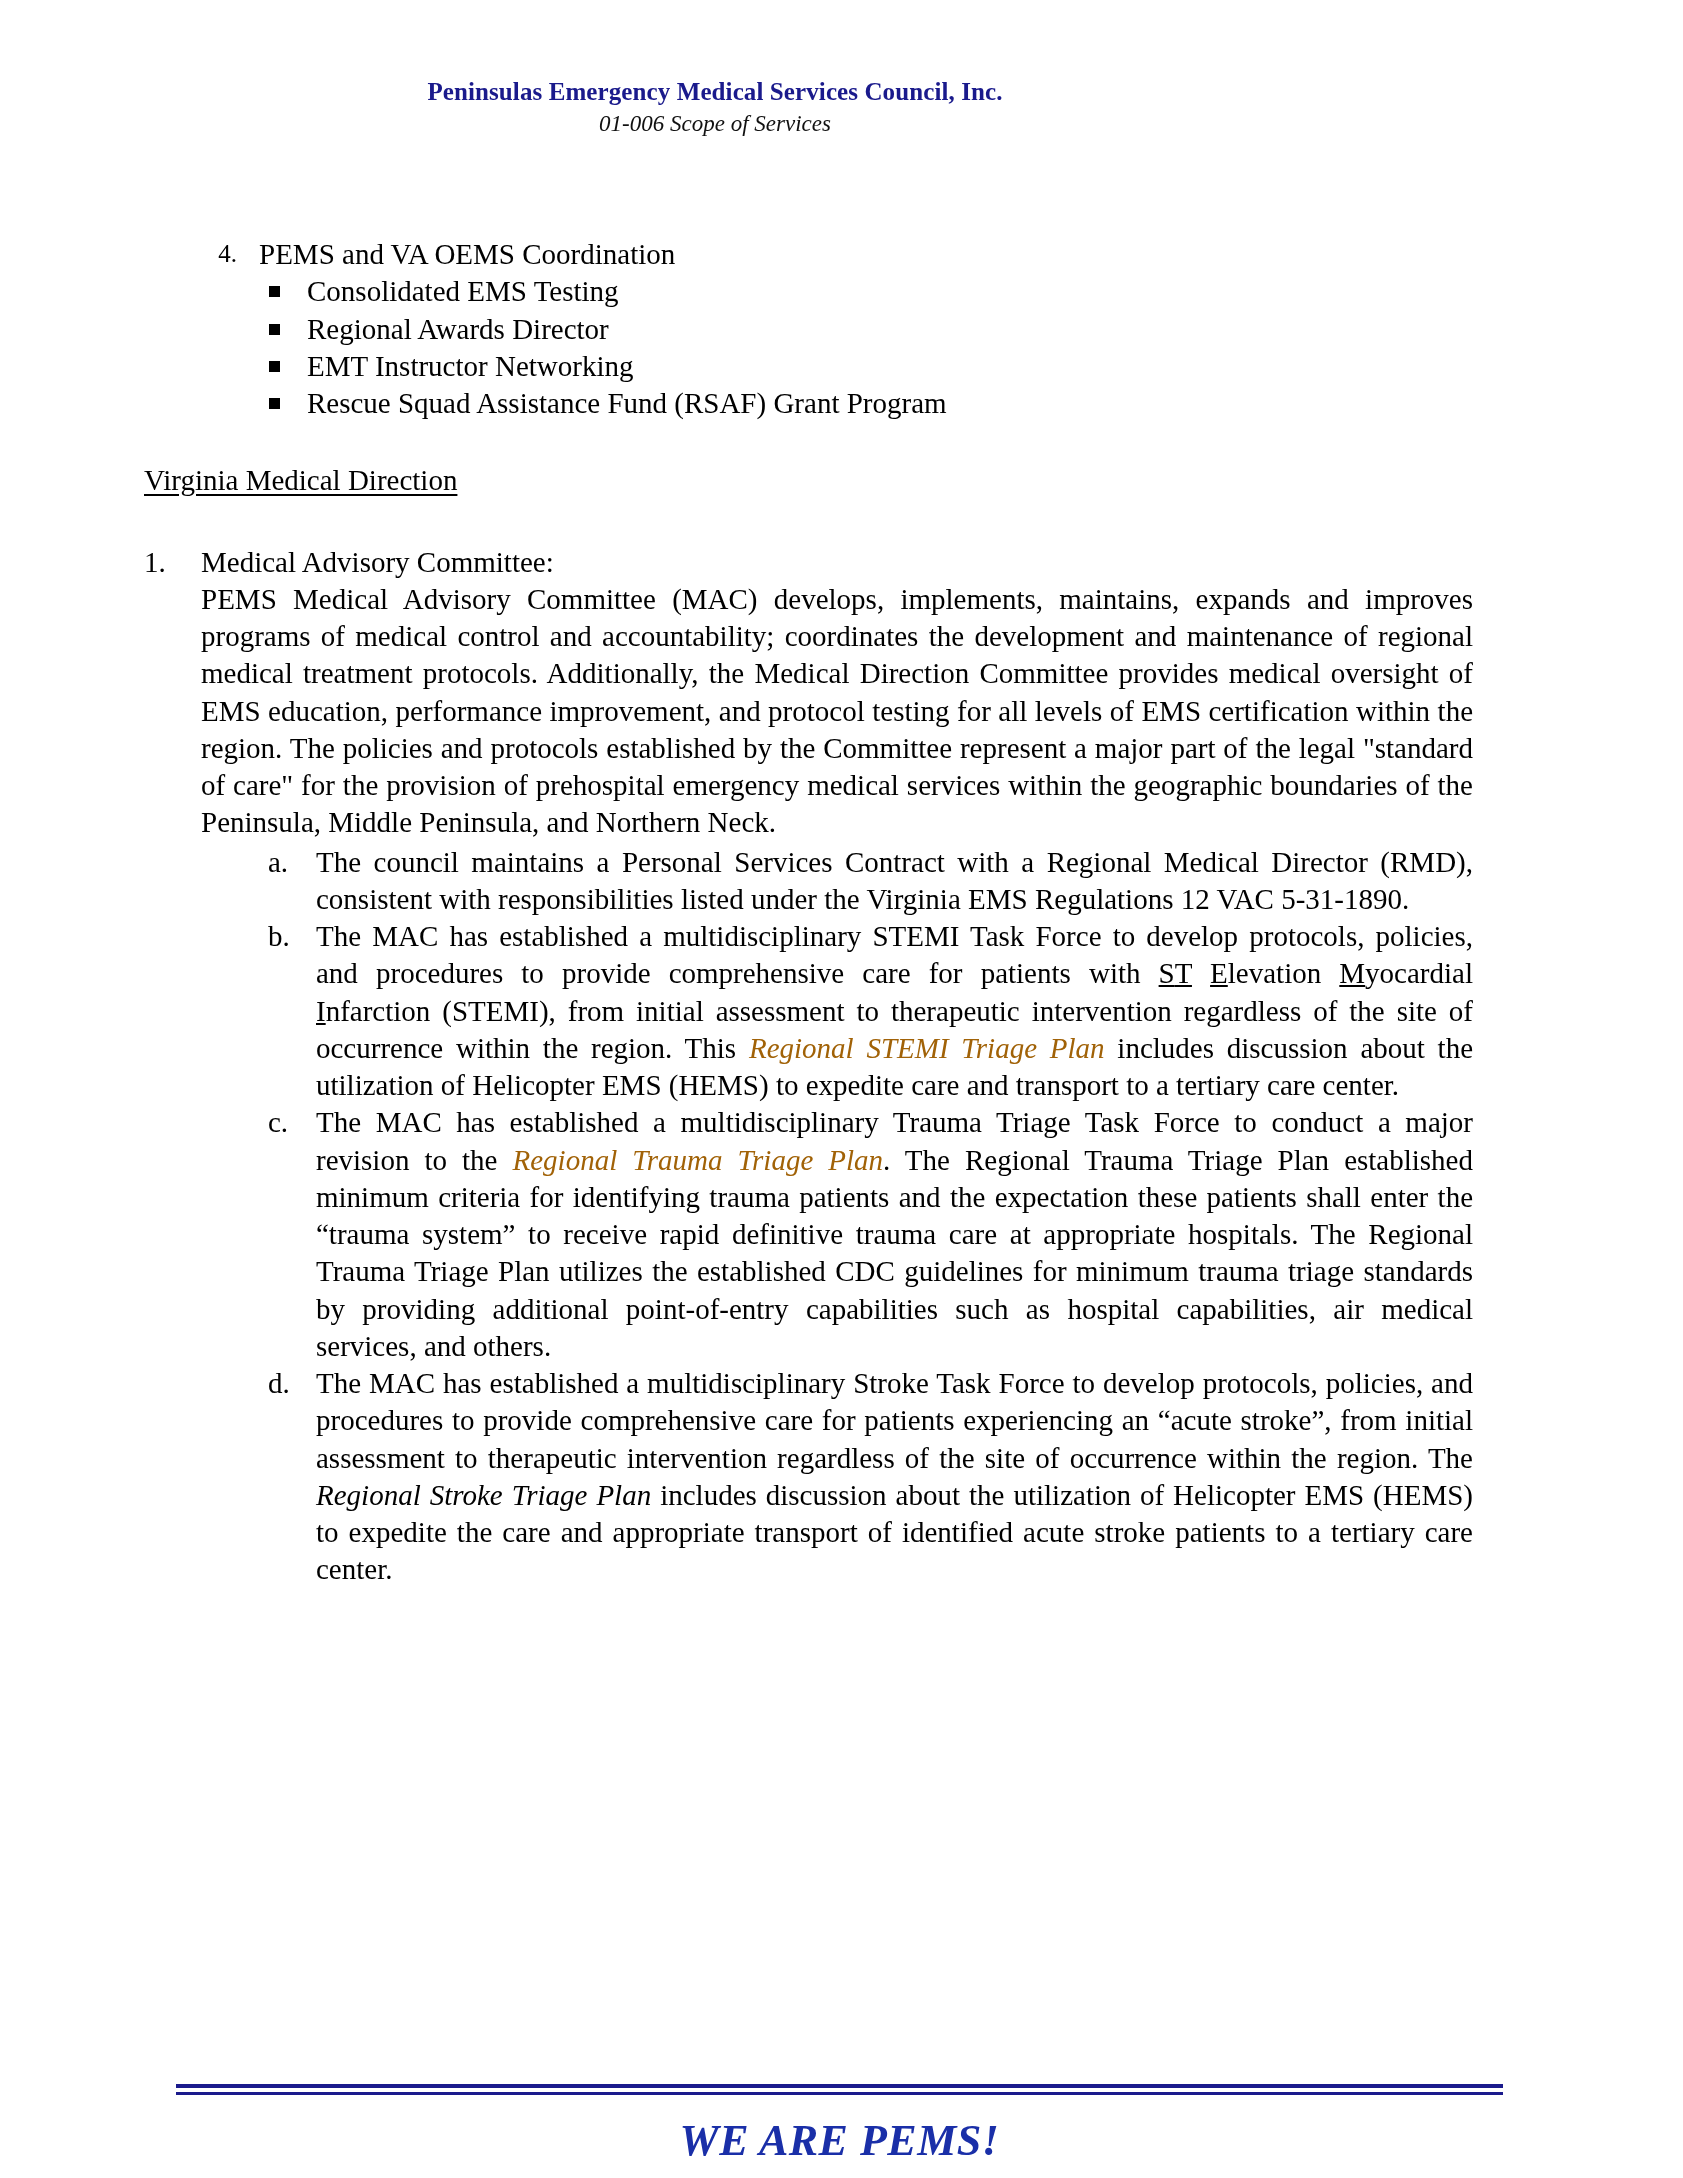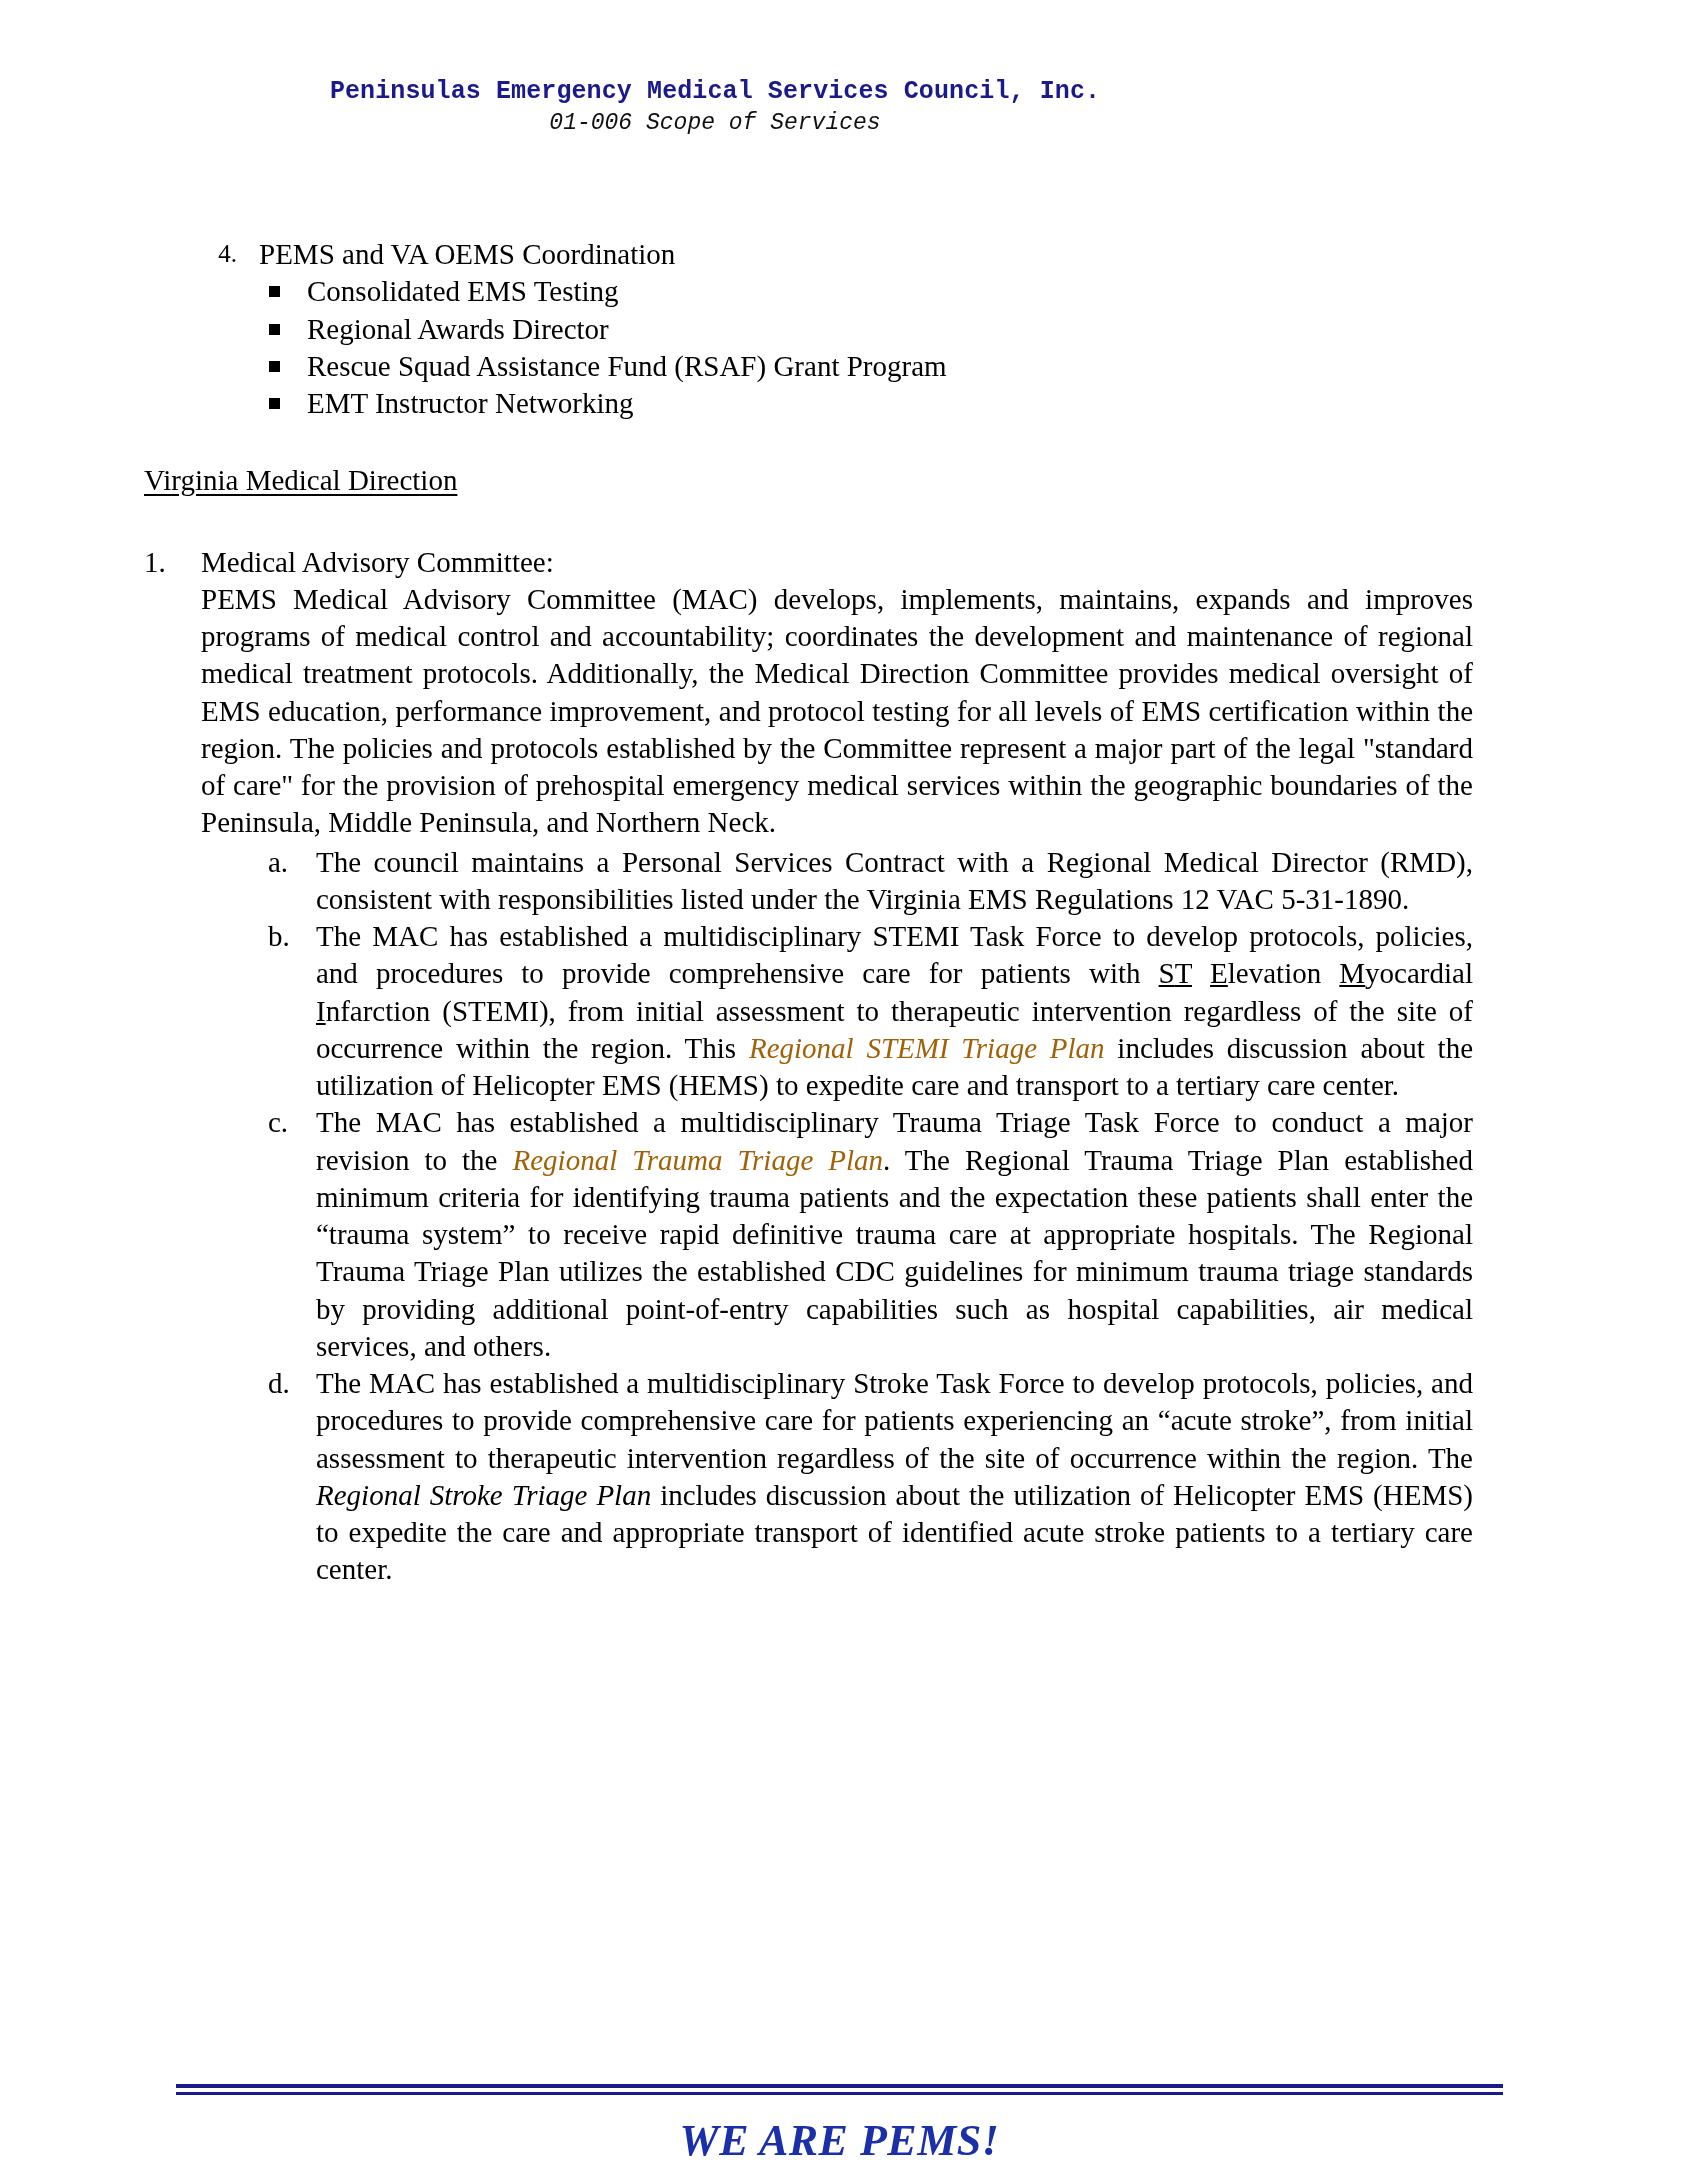--- a/index.html
+++ b/index.html
@@ -22,21 +22,20 @@
     box-sizing: border-box;
   }
 
   
   .doc-header {
     position: absolute;
     top: 77px;
     left: 0;
     width: 1430px;
     text-align: center;
-    font-family: Liberation Mono, monospace;
   }
   .doc-header .org {
     font-weight: bold;
     font-size: 25px;
     color: #1a1a8c;
     letter-spacing: 0.1px;
     line-height: 1.18;
   }
   .doc-header .subtitle {
     font-style: italic;
@@ -233,27 +232,27 @@
       <li>
         <span class="sq">
             <i></i>
           </span>
         <span class="txt">Regional Awards Director</span>
       </li>
       <li>
         <span class="sq">
             <i></i>
           </span>
-        <span class="txt">Rescue Squad Assistance Fund (RSAF) Grant Program</span>
+        <span class="txt">EMT Instructor Networking</span>
       </li>
       <li>
         <span class="sq">
             <i></i>
           </span>
-        <span class="txt">EMT Instructor Networking</span>
+        <span class="txt">Rescue Squad Assistance Fund (RSAF) Grant Program</span>
       </li>
     </ul>
 
     <div class="section-heading">
       <span>Virginia Medical Direction</span>
     </div>
 
     <div class="main-num">
       <div class="marker">1.</div>
       <div class="content">

